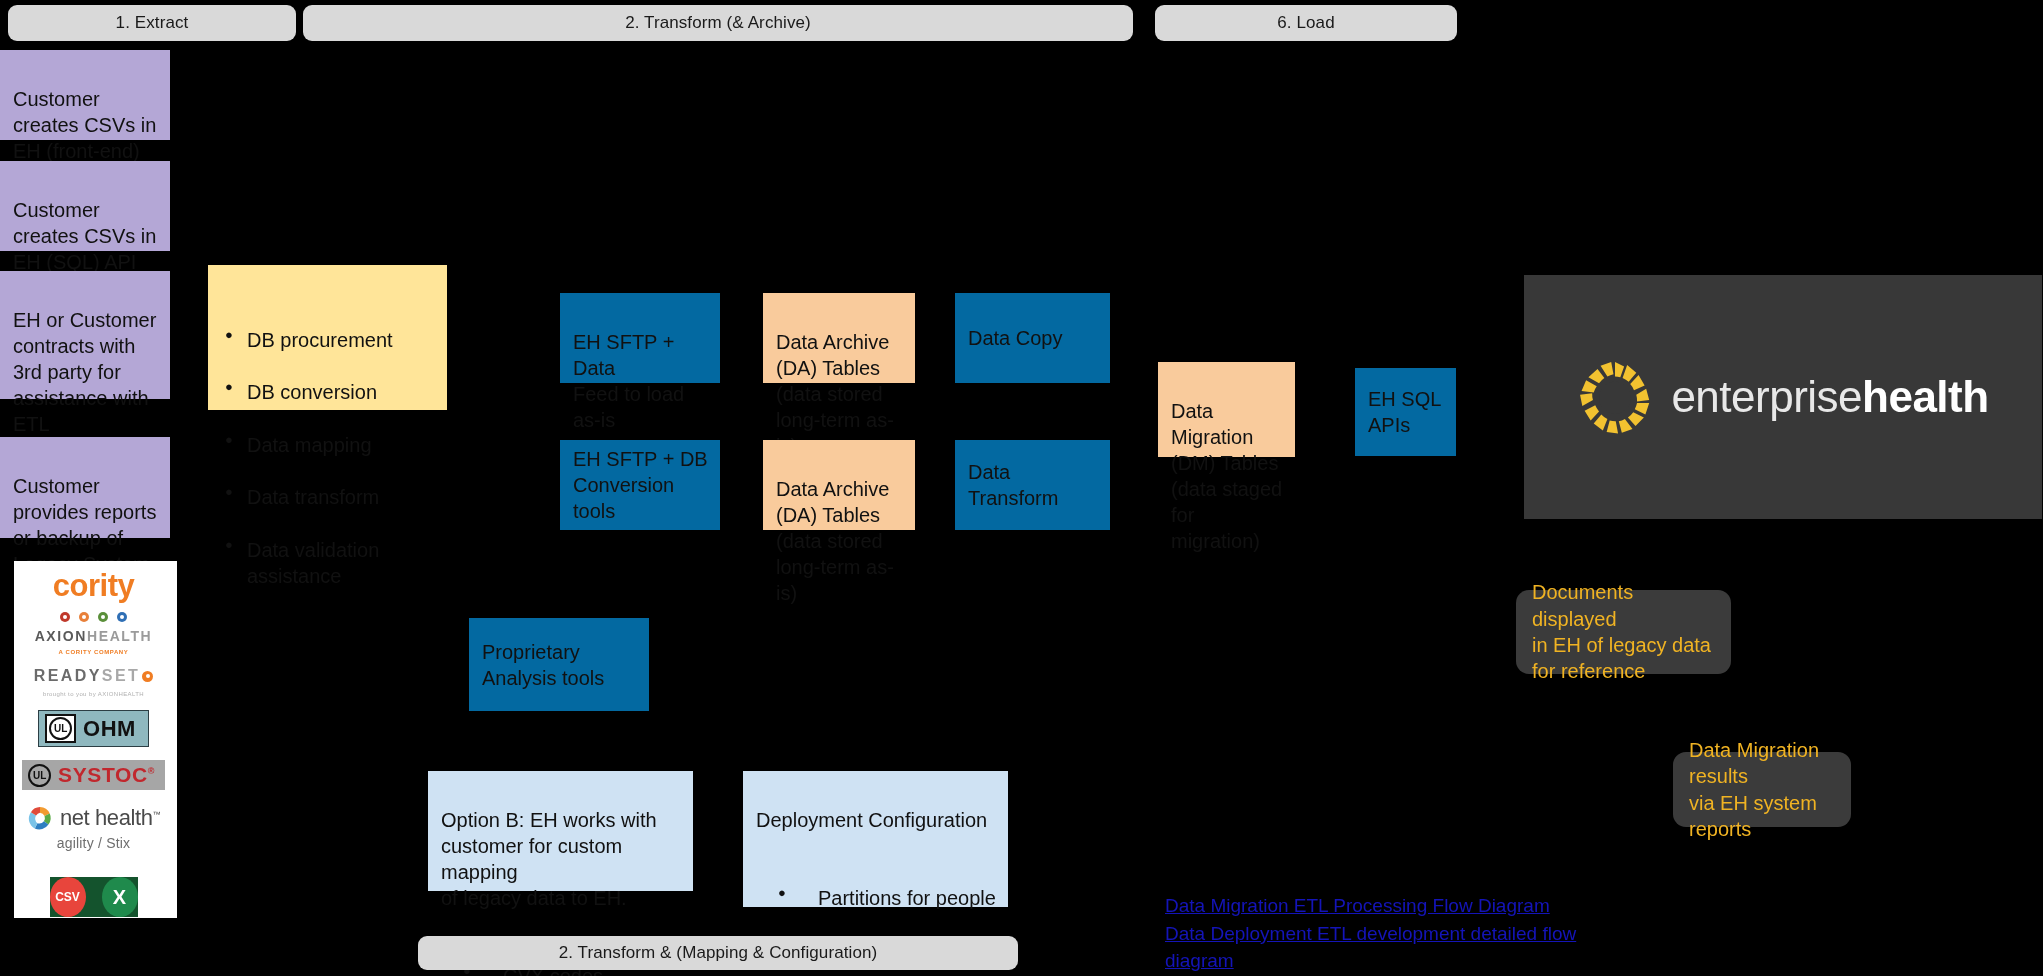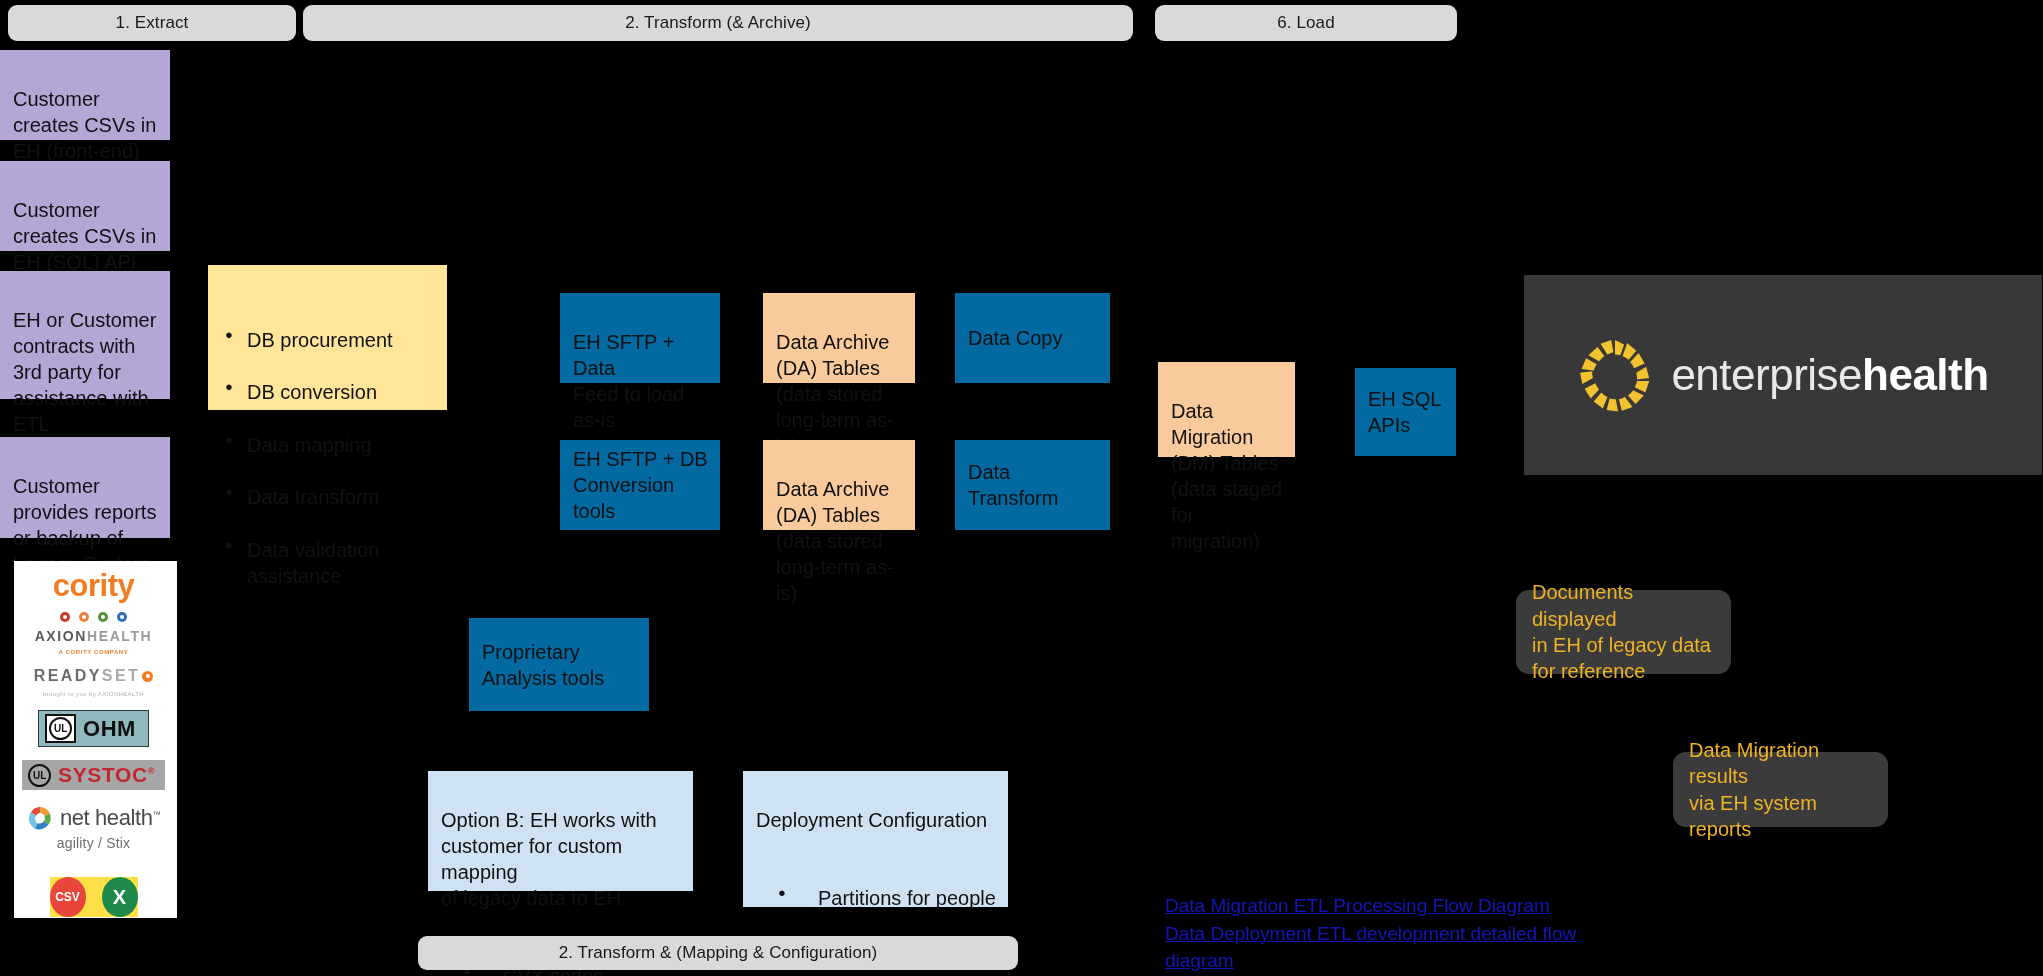--- a/index.html
+++ b/index.html
@@ -175,21 +175,21 @@
       linear-gradient(180deg,#3a3a3a 0%,#6d6d6d 40%,#8a8a8a 70%,#5c5c5c 100%);
   }
   .legacy-photo .racks {
     position: absolute; inset: 0;
     background:
       repeating-linear-gradient(90deg, rgba(20,20,20,.85) 0 4px, rgba(130,130,130,.25) 4px 9px,
         rgba(60,60,60,.7) 9px 13px, rgba(160,160,160,.2) 13px 17px);
     opacity: .85;
   }
   .file-icons {
-    margin-top: 10px; background: #fde047;
+    margin-top: 10px; background: #14532d;
     width: 88px; height: 47px;
     display: flex; align-items: center; justify-content: center; gap: 16px;
   }
   .fi { width: 40px; height: 40px; border-radius: 50%;
         display: flex; align-items: center; justify-content: center;
         font-size: 12px; font-weight: 700; color: #fff; position: relative; }
   .fi-csv { background: #e8453c; }
   .fi-xls { background: #1f8a4c; font-size: 20px; }
 </style>
 </head>
@@ -338,21 +338,21 @@
     <span>Data Migration
 (DM) Tables
 (data staged for
 migration)</span>
   </div>
   <div class="abs box box-green box-vcenter" style="left:1355px; top:368px; width:101px; height:88px;">
     <span>EH SQL
 APIs</span>
   </div>
 
-  <div class="abs brand-panel" style="left:1524px; top:275px; width:518px; height:200px;">
+  <div class="abs brand-panel" style="left:1524px; top:275px; width:518px; height:244px;">
     <svg class="brand-ring" viewBox="0 0 100 100">
       <g fill="#f2c230">
         <path d="M50 4 L62 10 L57 24 A27 27 0 0 0 50 23 Z"></path>
         <path d="M66 8 L78 18 L68 30 A27 27 0 0 0 60 25 Z"></path>
         <path d="M81 21 L89 35 L75 41 A27 27 0 0 0 70 33 Z"></path>
         <path d="M91 39 L95 54 L79 56 A27 27 0 0 0 78 47 Z"></path>
         <path d="M95 58 L90 73 L76 66 A27 27 0 0 0 79 58 Z"></path>
         <path d="M88 77 L77 88 L67 77 A27 27 0 0 0 74 70 Z"></path>
         <path d="M73 92 L59 97 L55 82 A27 27 0 0 0 63 79 Z"></path>
         <path d="M54 98 L39 96 L43 81 A27 27 0 0 0 51 82 Z"></path>
@@ -366,21 +366,21 @@
       <circle cx="50" cy="51" r="21" fill="#383838"></circle>
     </svg>
     <div class="brand-word"><span class="thin">enterprise</span><span class="bold">health</span></div>
   </div>
 
   <div class="abs dark-note" style="left:1516px; top:590px; width:215px; height:84px;">
     <span>Documents displayed
 in EH of legacy data
 for reference</span>
   </div>
-  <div class="abs dark-note" style="left:1673px; top:752px; width:215px; height:75px;">
+  <div class="abs dark-note" style="left:1673px; top:752px; width:178px; height:75px;">
     <span>Data Migration results
 via EH system reports</span>
   </div>
 
   <div class="abs box box-blue" style="left:428px; top:771px; width:265px; height:120px;">
     <div>Option B: EH works with
 customer for custom mapping
 of legacy data to EH.</div>
     <ul class="bul bul-wide">
       <li>CVX codes</li>

